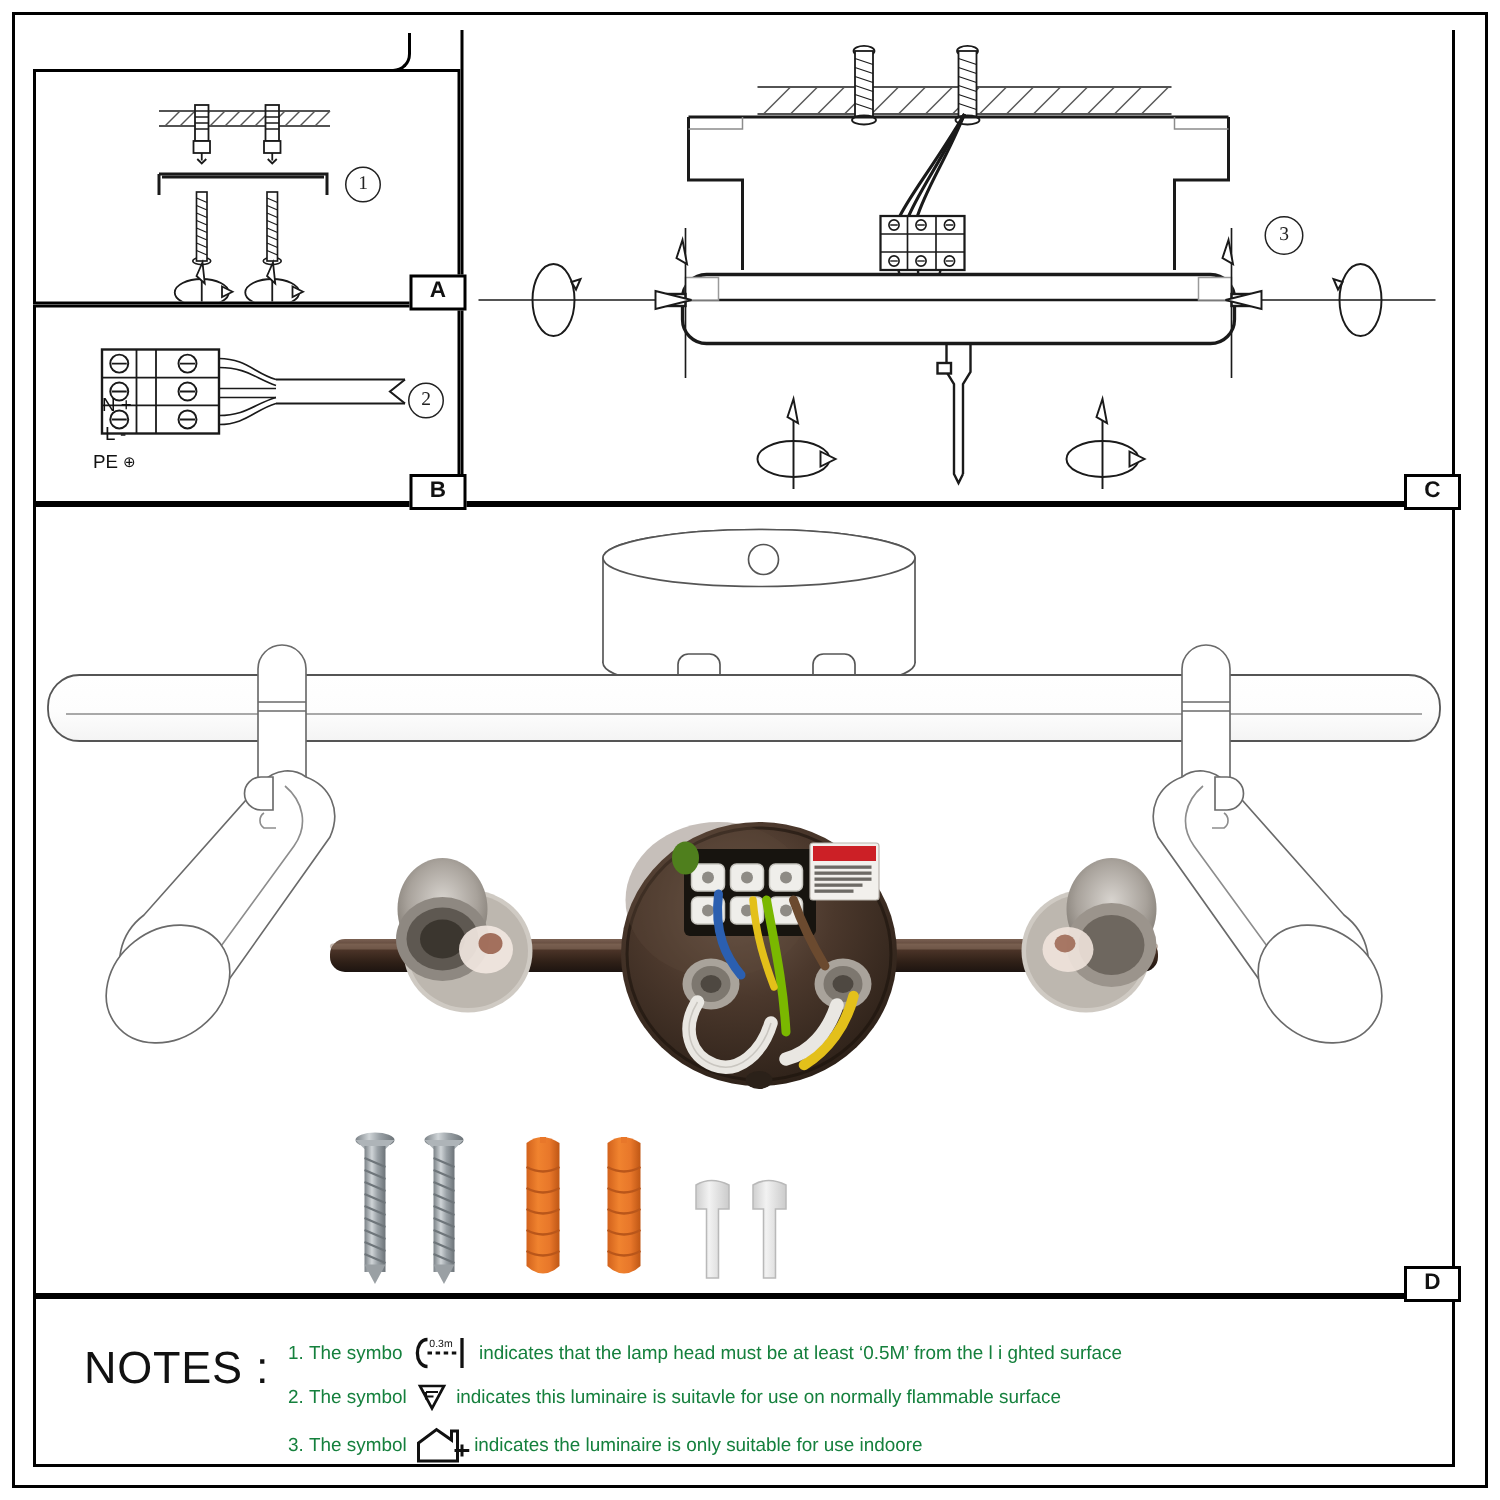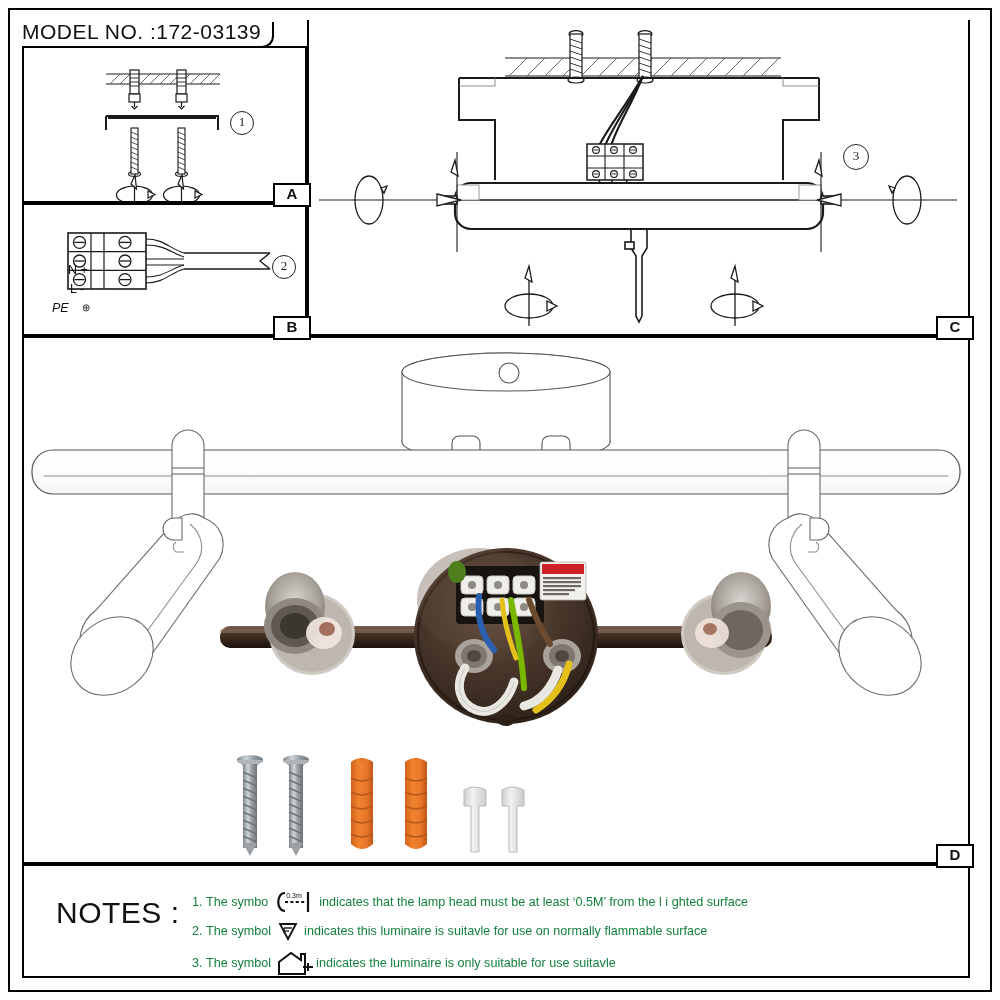--- a/index.html
+++ b/index.html
@@ -50,21 +50,20 @@
   .note-seg{display:inline-block;vertical-align:middle;}
   .note-sym{display:inline-block;vertical-align:middle;position:relative;}
 </style>
 </head>
 <body>
 
 <div id="sheet">
 
   <div class="outer-frame"></div>
 
-  <div class="model-title">MODEL NO. :172-03139</div>
   <div class="title-tail"></div>
 
   <div class="panel" id="panel-a">
     <svg class="dwg" width="281" height="153" viewBox="0 0 281 153">
 
       <g stroke="#1a1a1a" stroke-width="1">
         <line x1="82" y1="26" x2="196" y2="26"></line>
         <line x1="82" y1="36" x2="196" y2="36"></line>
       </g>
       <g stroke="#555" stroke-width="0.9">
@@ -192,21 +191,21 @@
       </g>
 
       <g fill="none" stroke="#1a1a1a" stroke-width="1.4">
         <line x1="160" y1="48" x2="246" y2="48"></line>
         <line x1="160" y1="64" x2="246" y2="64"></line>
         <path d="M246 48 L236 56 L246 64"></path>
       </g>
     </svg>
     <div class="tb-label" style="left:44px;top:58px;">N +</div>
     <div class="tb-label" style="left:46px;top:77px;">L -</div>
-    <div class="tb-label" style="left:28px;top:96px;font-style:italic;">PE</div>
+    <div class="tb-label" style="left:38px;top:96px;">PE</div>
     <div class="tb-label" style="left:58px;top:97px;font-size:10px;">⊕</div>
     <div class="step-num" style="left:248px;top:50px;">2</div>
   </div>
   <div class="panel-tag" style="left:273px;top:316px;">B</div>
 
   <div class="panel" id="panel-c">
     <svg class="dwg" width="659" height="312" viewBox="0 0 659 312">
 
       <g stroke="#1a1a1a" stroke-width="1.1">
         <line x1="196" y1="38" x2="472" y2="38"></line>
@@ -645,17 +644,17 @@
     <div class="note-line note-3">
       <span class="note-seg">3.</span>
       <span class="note-seg">The symbol</span>
       <span class="note-sym" style="width:38px;height:26px;">
         <svg width="38" height="26" viewBox="0 0 38 26">
           <path d="M4 24 L4 12 L16 3 L26 10 L26 4 L30 4 L30 13 L30 24 Z" fill="#fff" stroke="#111" stroke-width="2"></path>
           <line x1="28" y1="17" x2="38" y2="17" stroke="#111" stroke-width="2"></line>
           <line x1="33" y1="13" x2="33" y2="21" stroke="#111" stroke-width="2"></line>
         </svg>
       </span>
-      <span class="note-seg">indicates the luminaire is only suitable for use suitavle</span>
+      <span class="note-seg">indicates the luminaire is only suitable for use indoore</span>
     </div>
   </div>
 
 </div>
 
 </body></html>

